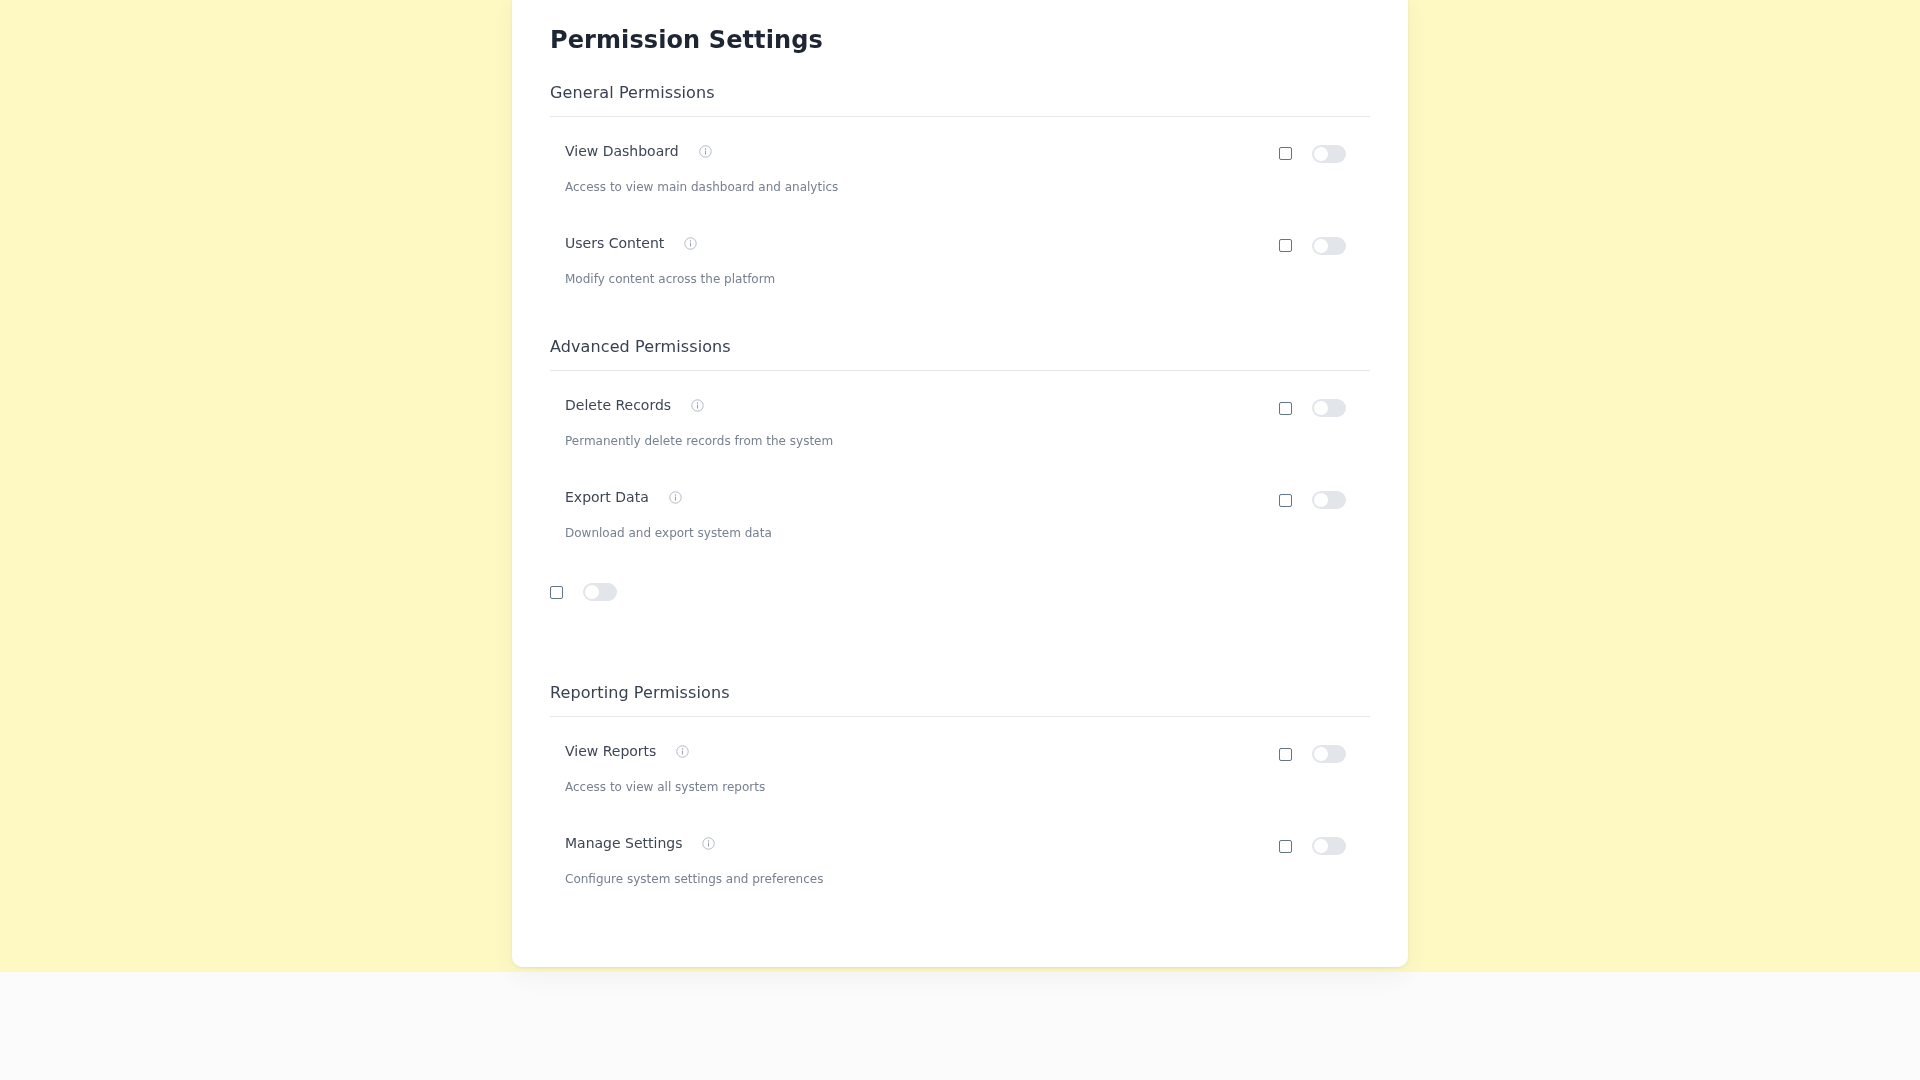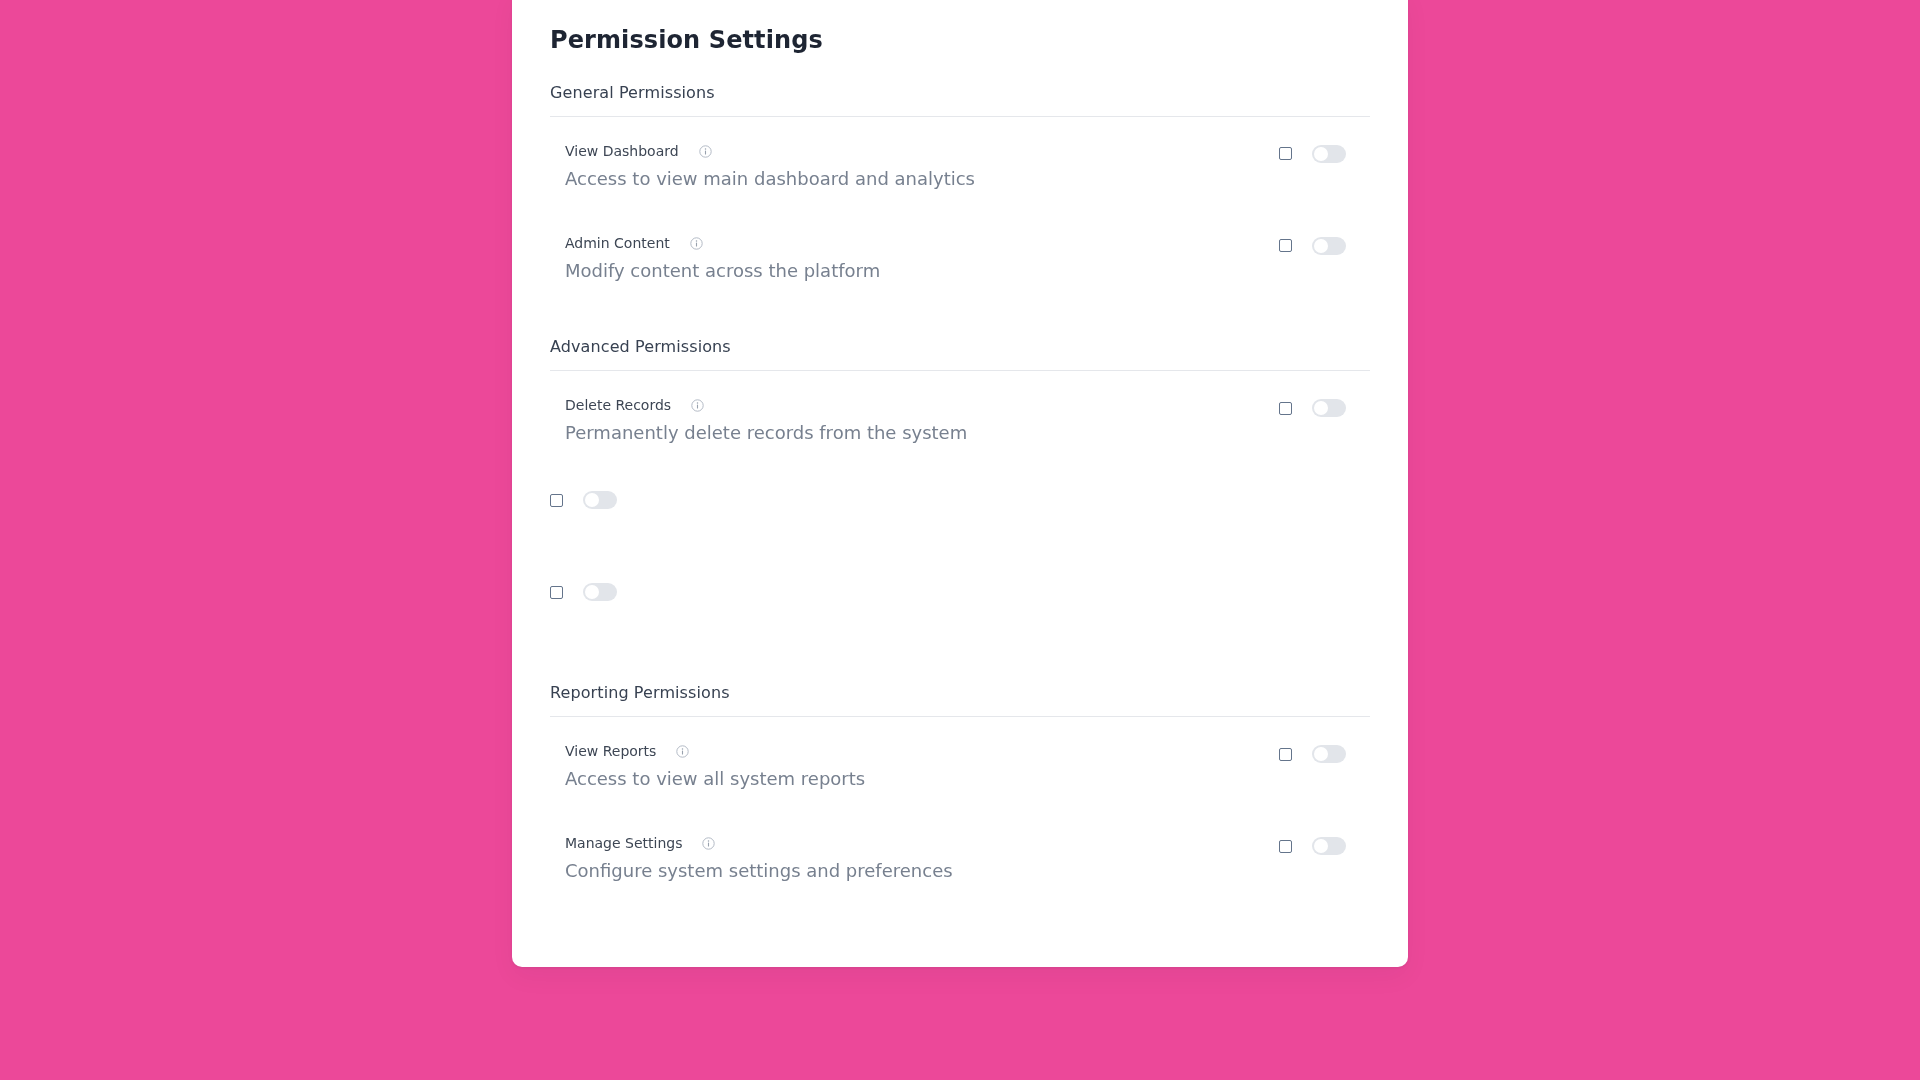--- a/index.html
+++ b/index.html
@@ -9,22 +9,22 @@
     width: 1920px;
     height: 1080px;
     background: #fbfbfc;
     font-family: "DejaVu Sans", sans-serif;
     overflow: hidden;
   }
 
   .page {
     position: relative;
     width: 1920px;
-    height: 1080px;
-    background: #ec4899;
+    height: 972px;
+    background: #fef9c3;
   }
 
   
   .card {
     position: absolute;
     left: 512px;
     top: -12px;
     width: 896px;
     background: #ffffff;
     border-radius: 10px;
@@ -99,24 +99,24 @@
     display: inline-flex;
     align-items: center;
     justify-content: center;
     width: 13px;
     height: 13px;
     flex: 0 0 13px;
   }
   .info-icon svg { display: block; }
 
   .perm-desc {
-    font-size: 18px;
+    font-size: 12px;
     color: #77808f;
     line-height: 1.1;
-    margin-top: 9px;
+    margin-top: 21px;
   }
 
   .perm-controls {
     display: flex;
     align-items: center;
     gap: 20px;
     padding-right: 24px;
     padding-top: 2px;
   }
 
@@ -179,21 +179,21 @@
       <div class="toggle" aria-checked="false">
         <div class="knob"></div>
       </div>
     </div>
   </div>
 
 
   <div class="perm-row">
     <div class="perm-text">
       <div class="perm-label-line">
-        <span class="perm-label">Admin Content</span>
+        <span class="perm-label">Users Content</span>
         <span class="info-icon">
           <svg width="13" height="13" viewBox="0 0 13 13" aria-hidden="true">
             <circle cx="6.5" cy="6.5" r="5.7" fill="none" stroke="#b3bac5" stroke-width="1"></circle>
             <circle cx="6.5" cy="3.9" r="0.75" fill="#98a1ad"></circle>
             <rect x="5.95" y="5.5" width="1.1" height="4.1" rx="0.55" fill="#98a1ad"></rect>
           </svg>
         </span>
       </div>
       <span class="perm-desc">Modify content across the platform</span>
     </div>
@@ -227,20 +227,33 @@
     </div>
     <div class="perm-controls">
       <div class="checkbox" aria-checked="false"></div>
       <div class="toggle" aria-checked="false">
         <div class="knob"></div>
       </div>
     </div>
   </div>
 
   <div class="perm-row">
+    <div class="perm-text">
+      <div class="perm-label-line">
+        <span class="perm-label">Export Data</span>
+        <span class="info-icon">
+          <svg width="13" height="13" viewBox="0 0 13 13" aria-hidden="true">
+            <circle cx="6.5" cy="6.5" r="5.7" fill="none" stroke="#b3bac5" stroke-width="1"></circle>
+            <circle cx="6.5" cy="3.9" r="0.75" fill="#98a1ad"></circle>
+            <rect x="5.95" y="5.5" width="1.1" height="4.1" rx="0.55" fill="#98a1ad"></rect>
+          </svg>
+        </span>
+      </div>
+      <span class="perm-desc">Download and export system data</span>
+    </div>
     <div class="perm-controls">
       <div class="checkbox" aria-checked="false"></div>
       <div class="toggle" aria-checked="false">
         <div class="knob"></div>
       </div>
     </div>
   </div>
 
   <div class="perm-row">
     <div class="perm-controls">

